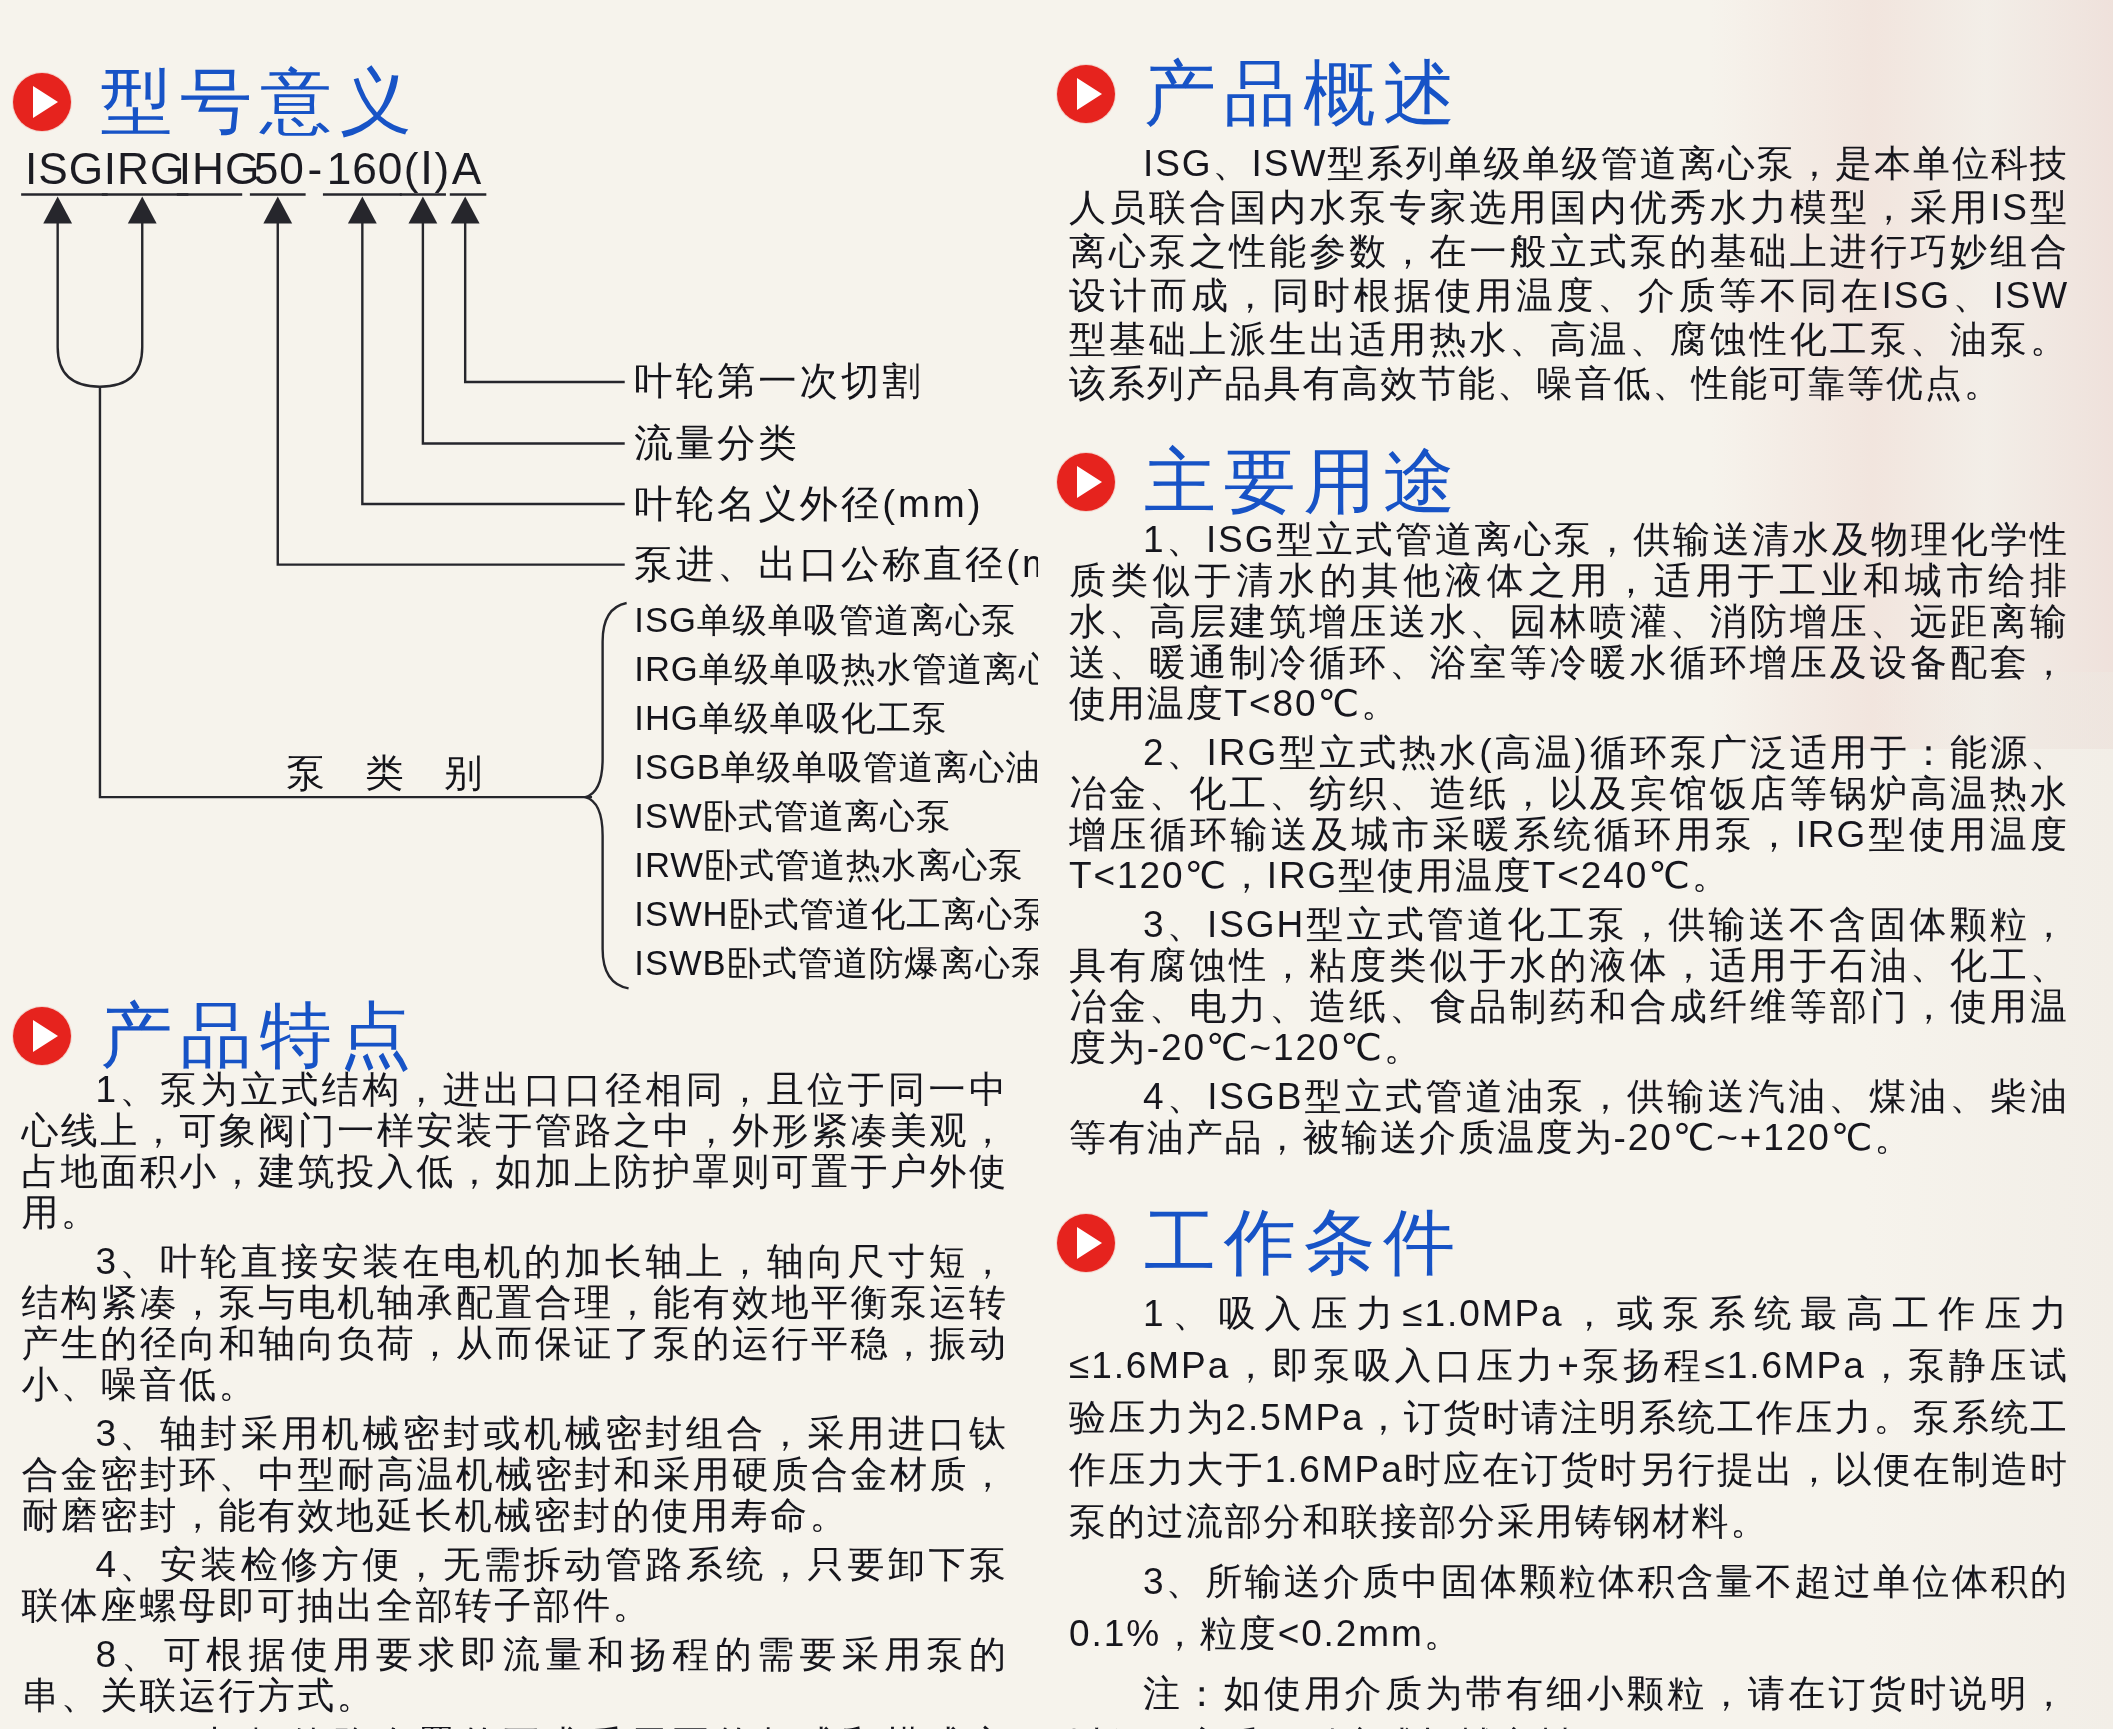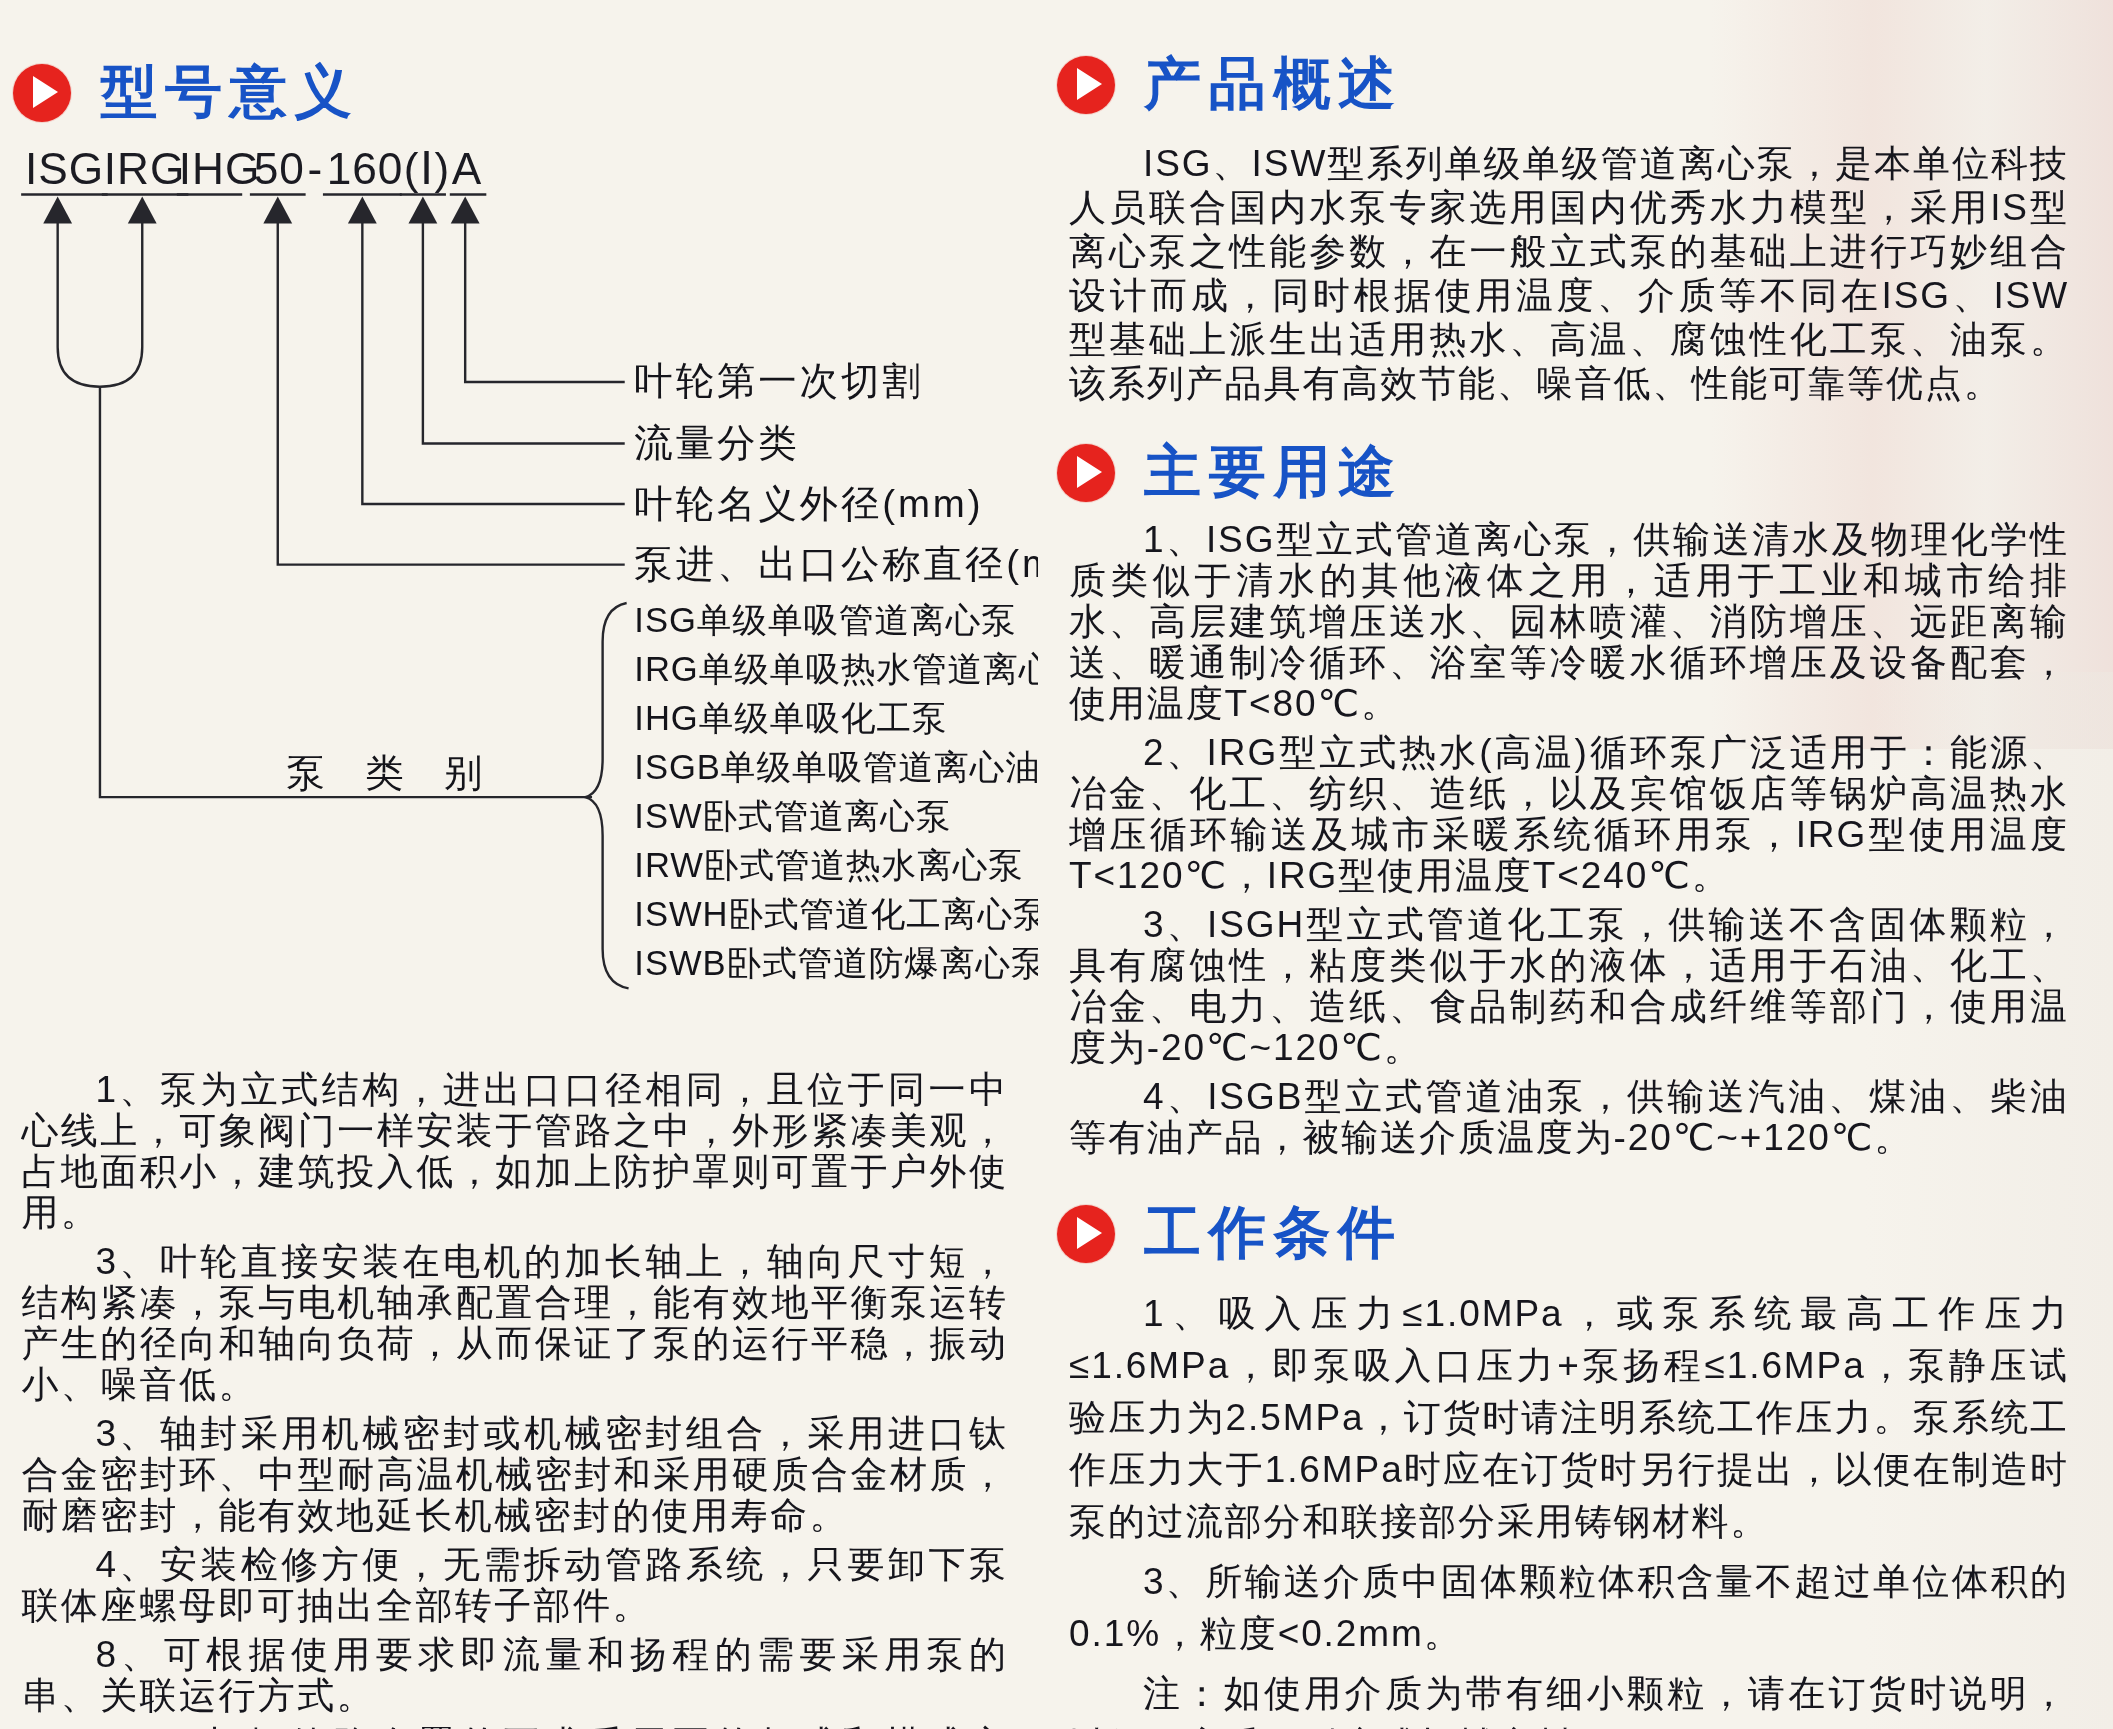--- a/index.html
+++ b/index.html
@@ -26,21 +26,21 @@
   .hicon{
     width:58px;height:58px;border-radius:50%;background:#e6231e;
     position:relative;flex:none;box-shadow:0 0 0 1px rgba(230,35,30,.15);
   }
   .hicon::after{
     content:"";position:absolute;left:20px;top:12.5px;width:0;height:0;
     border-top:16.3px solid transparent;border-bottom:16.3px solid transparent;
     border-left:25px solid #ffffff;
   }
   .htext{
-    font-size:57px;font-weight:bold;color:#1753c6;letter-spacing:7.7px;
+    font-size:72px;font-weight:normal;color:#1753c6;letter-spacing:7.7px;
     white-space:nowrap;
   }
   .textblock{position:absolute;text-align:justify;color:#16161d;}
   .textblock p{margin:8px;text-indent:2em;}
   .features-body{left:13.4px;top:1061px;width:1003px;font-size:37px;line-height:41px;letter-spacing:2.4px;}
   .overview-body{left:1061px;top:134px;width:1016px;font-size:37px;line-height:44px;letter-spacing:1.9px;}
   .uses-body{left:1061px;top:511px;width:1016px;font-size:37px;line-height:41px;letter-spacing:1.9px;}
   .conditions-body{left:1061px;top:1280px;width:1016px;font-size:37px;line-height:52px;letter-spacing:1.9px;}
   .diagram{position:absolute;left:0;top:134px;width:1038px;height:865px;}
   .diagram text{fill:#14141a;}
@@ -112,20 +112,24 @@
     <text class="pumpitem" x="660" y="518">ISG单级单吸管道离心泵</text>
     <text class="pumpitem" x="660" y="569">IRG单级单吸热水管道离心泵</text>
     <text class="pumpitem" x="660" y="620">IHG单级单吸化工泵</text>
     <text class="pumpitem" x="660" y="671">ISGB单级单吸管道离心油泵</text>
     <text class="pumpitem" x="660" y="722">ISW卧式管道离心泵</text>
     <text class="pumpitem" x="660" y="773">IRW卧式管道热水离心泵</text>
     <text class="pumpitem" x="660" y="824">ISWH卧式管道化工离心泵</text>
     <text class="pumpitem" x="660" y="875">ISWB卧式管道防爆离心泵</text>
   </svg>
 
+  <div class="heading" style="left:13.4px;top:988px">
+    <span class="hicon"></span>
+    <span class="htext">产品特点</span>
+  </div>
   <div class="textblock features-body">
     <p>1、泵为立式结构，进出口口径相同，且位于同一中心线上，可象阀门一样安装于管路之中，外形紧凑美观，占地面积小，建筑投入低，如加上防护罩则可置于户外使用。</p>
     <p>3、叶轮直接安装在电机的加长轴上，轴向尺寸短，结构紧凑，泵与电机轴承配置合理，能有效地平衡泵运转产生的径向和轴向负荷，从而保证了泵的运行平稳，振动小、噪音低。</p>
     <p>3、轴封采用机械密封或机械密封组合，采用进口钛合金密封环、中型耐高温机械密封和采用硬质合金材质，耐磨密封，能有效地延长机械密封的使用寿命。</p>
     <p>4、安装检修方便，无需拆动管路系统，只要卸下泵联体座螺母即可抽出全部转子部件。</p>
     <p>8、可根据使用要求即流量和扬程的需要采用泵的串、关联运行方式。</p>
     <p>6、可根据管路布置的要求采用泵的竖式和横式安装。</p>
   </div>
 
   <div class="heading" style="left:1057px;top:46px">

